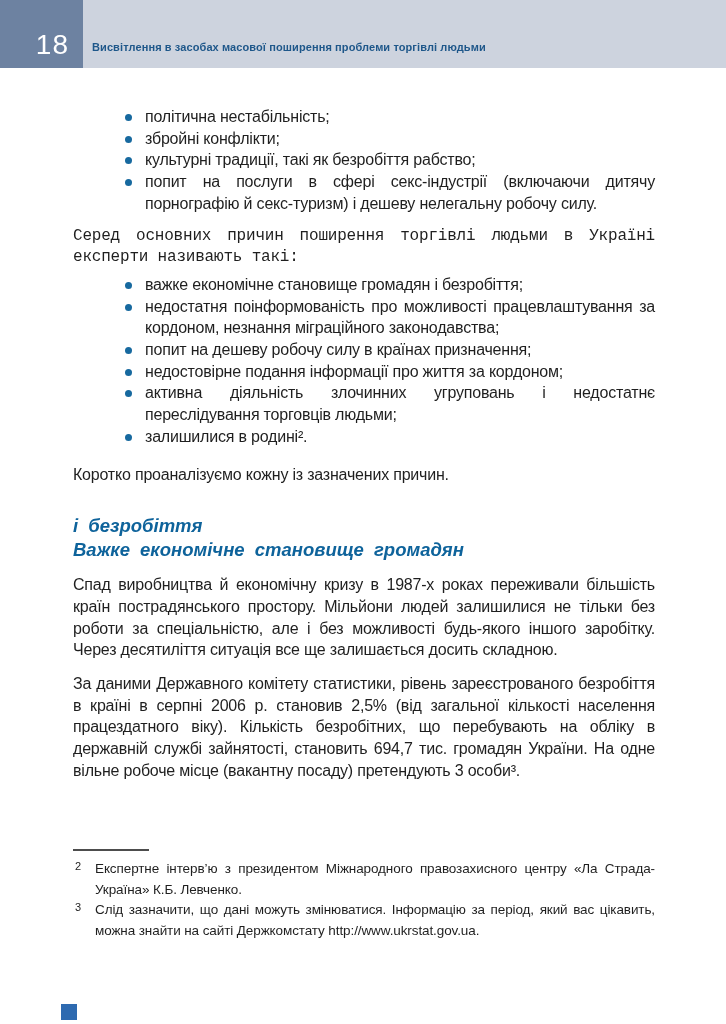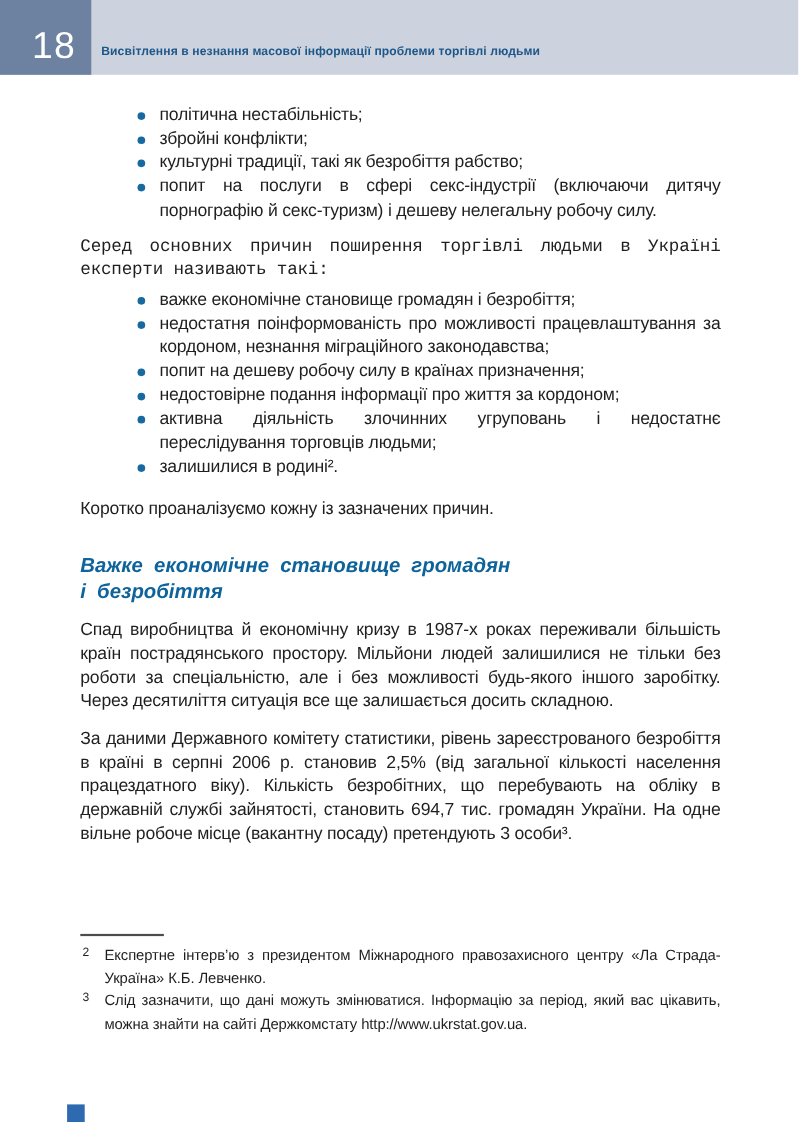--- a/index.html
+++ b/index.html
@@ -27,21 +27,21 @@
     width: 83px;
     height: 68px;
     background: #6d82a1;
     display: flex;
     align-items: flex-end;
     justify-content: flex-end;
     padding: 0 14px 9px 0;
   }
   .pagenum {
     color: #ffffff;
-    font-size: 34px;
+    font-size: 28px;
     line-height: 1;
     font-weight: 400;
     letter-spacing: 1px;
   }
   .header-title {
     position: absolute;
     left: 92px;
     top: 41px;
     font-size: 11px;
     font-weight: bold;
@@ -53,21 +53,21 @@
     position: absolute;
     top: 68px;
     left: 73px;
     width: 582px;
     font-size: 16px;
     line-height: 21.7px;
     letter-spacing: -0.2px;
     text-align: justify;
   }
   .bullet-list { margin: 0; }
-  .list-a { margin-top: 26px; }
+  .list-a { margin-top: 38px; }
   .list-b { margin-top: 5px; }
   .bullet-item {
     position: relative;
     padding-left: 72px;
   }
   .bullet-dot {
     position: absolute;
     left: 52px;
     top: 8px;
     width: 7px;
@@ -129,21 +129,21 @@
 </style>
 </head>
 <body>
 
 <div class="page">
 
   <div class="header-band">
     <div class="pagenum-box">
       <span class="pagenum">18</span>
     </div>
-    <span class="header-title">Висвітлення в незнання масової інформації проблеми торгівлі людьми</span>
+    <span class="header-title">Висвітлення в засобах масової поширення проблеми торгівлі людьми</span>
   </div>
 
   <div class="content">
 
     <div class="bullet-list list-a">
       <div class="bullet-item">
         <span class="bullet-dot"></span>
         <span>політична нестабільність;</span>
       </div>
       <div class="bullet-item">
@@ -185,22 +185,22 @@
       </div>
       <div class="bullet-item">
         <span class="bullet-dot"></span>
         <span>залишилися в родині².</span>
       </div>
     </div>
 
     <p class="closing-para">Коротко проаналізуємо кожну із зазначених причин.</p>
 
     <div class="section-heading">
+      <div>і безробіття</div>
       <div>Важке економічне становище громадян</div>
-      <div>і безробіття</div>
     </div>
 
     <p class="body-para-1">Спад виробництва й економічну кризу в 1987-х роках переживали більшість країн пострадянського простору. Мільйони людей залишилися не тільки без роботи за спеціальністю, але і без можливості будь-якого іншого заробітку. Через десятиліття ситуація все ще залишається досить складною.</p>
     <p class="body-para-2">За даними Державного комітету статистики, рівень зареєстрованого безробіття в країні в серпні 2006 р. становив 2,5% (від загальної кількості населення працездатного віку). Кількість безробітних, що перебувають на обліку в державній службі зайнятості, становить 694,7 тис. громадян України. На одне вільне робоче місце (вакантну посаду) претендують 3 особи³.</p>
 
   </div>
 
   <div class="footnote-block">
     <div class="fn-separator"></div>
     <div class="footnote">

